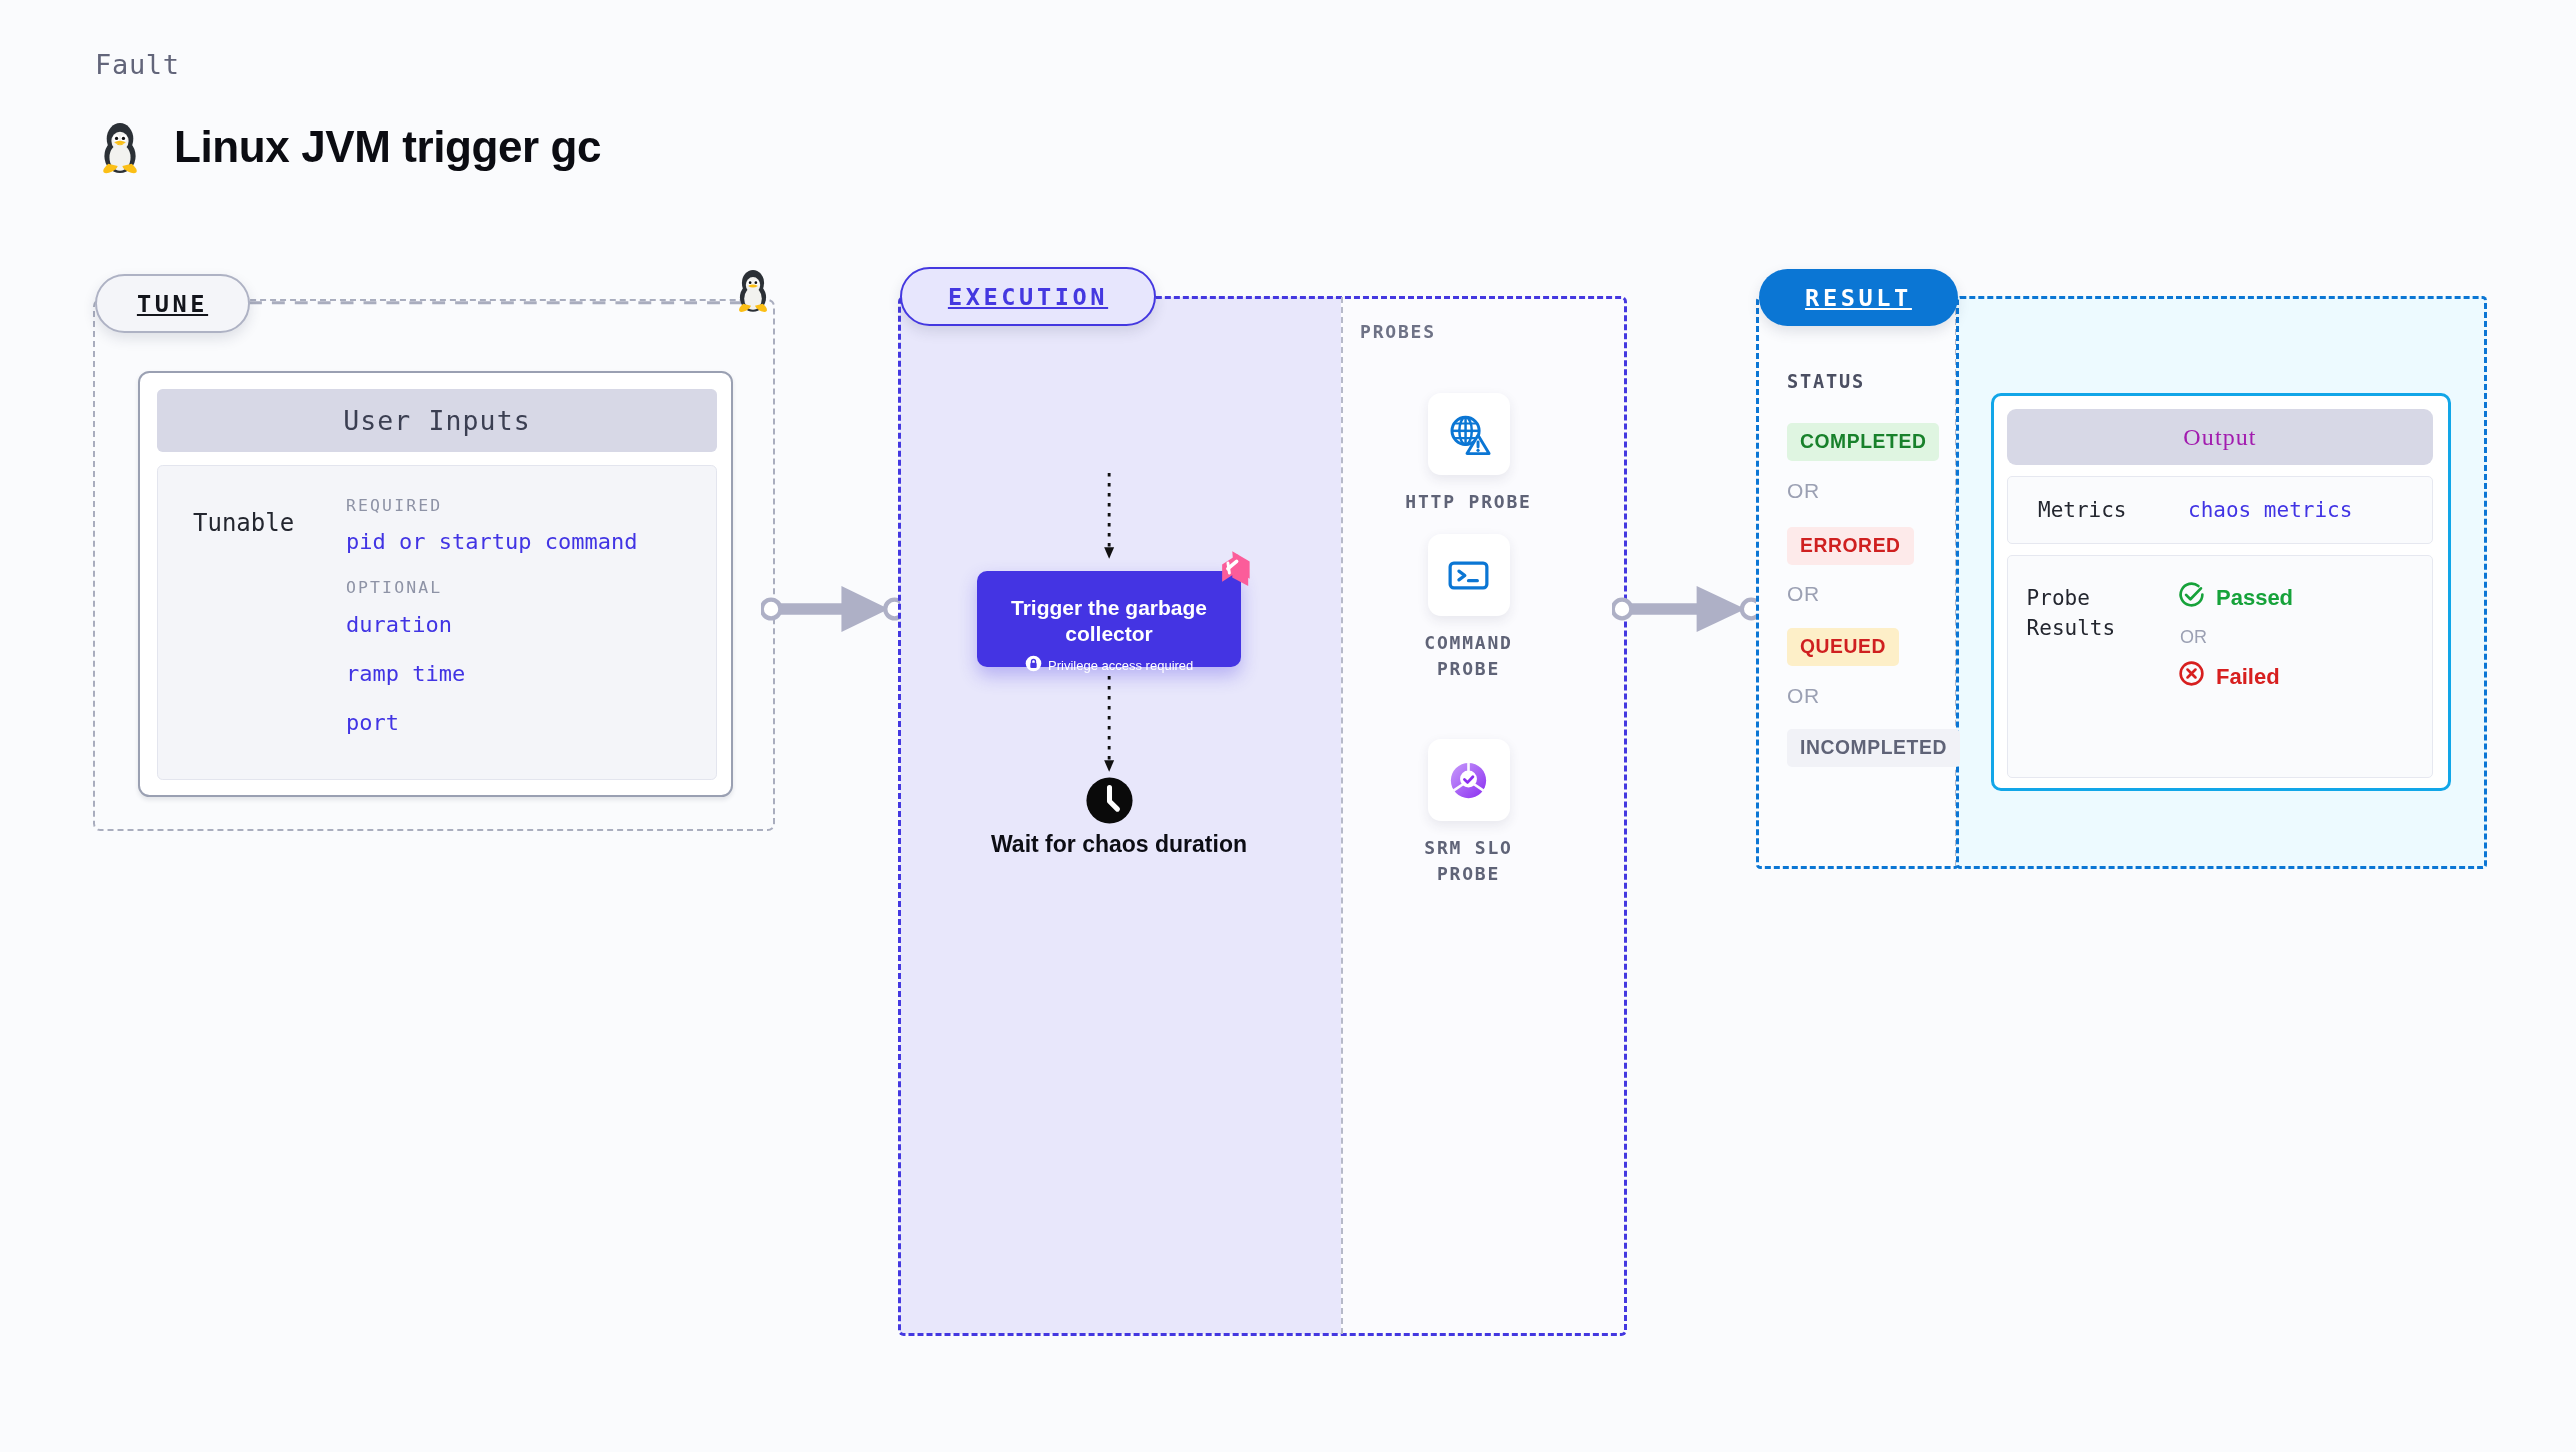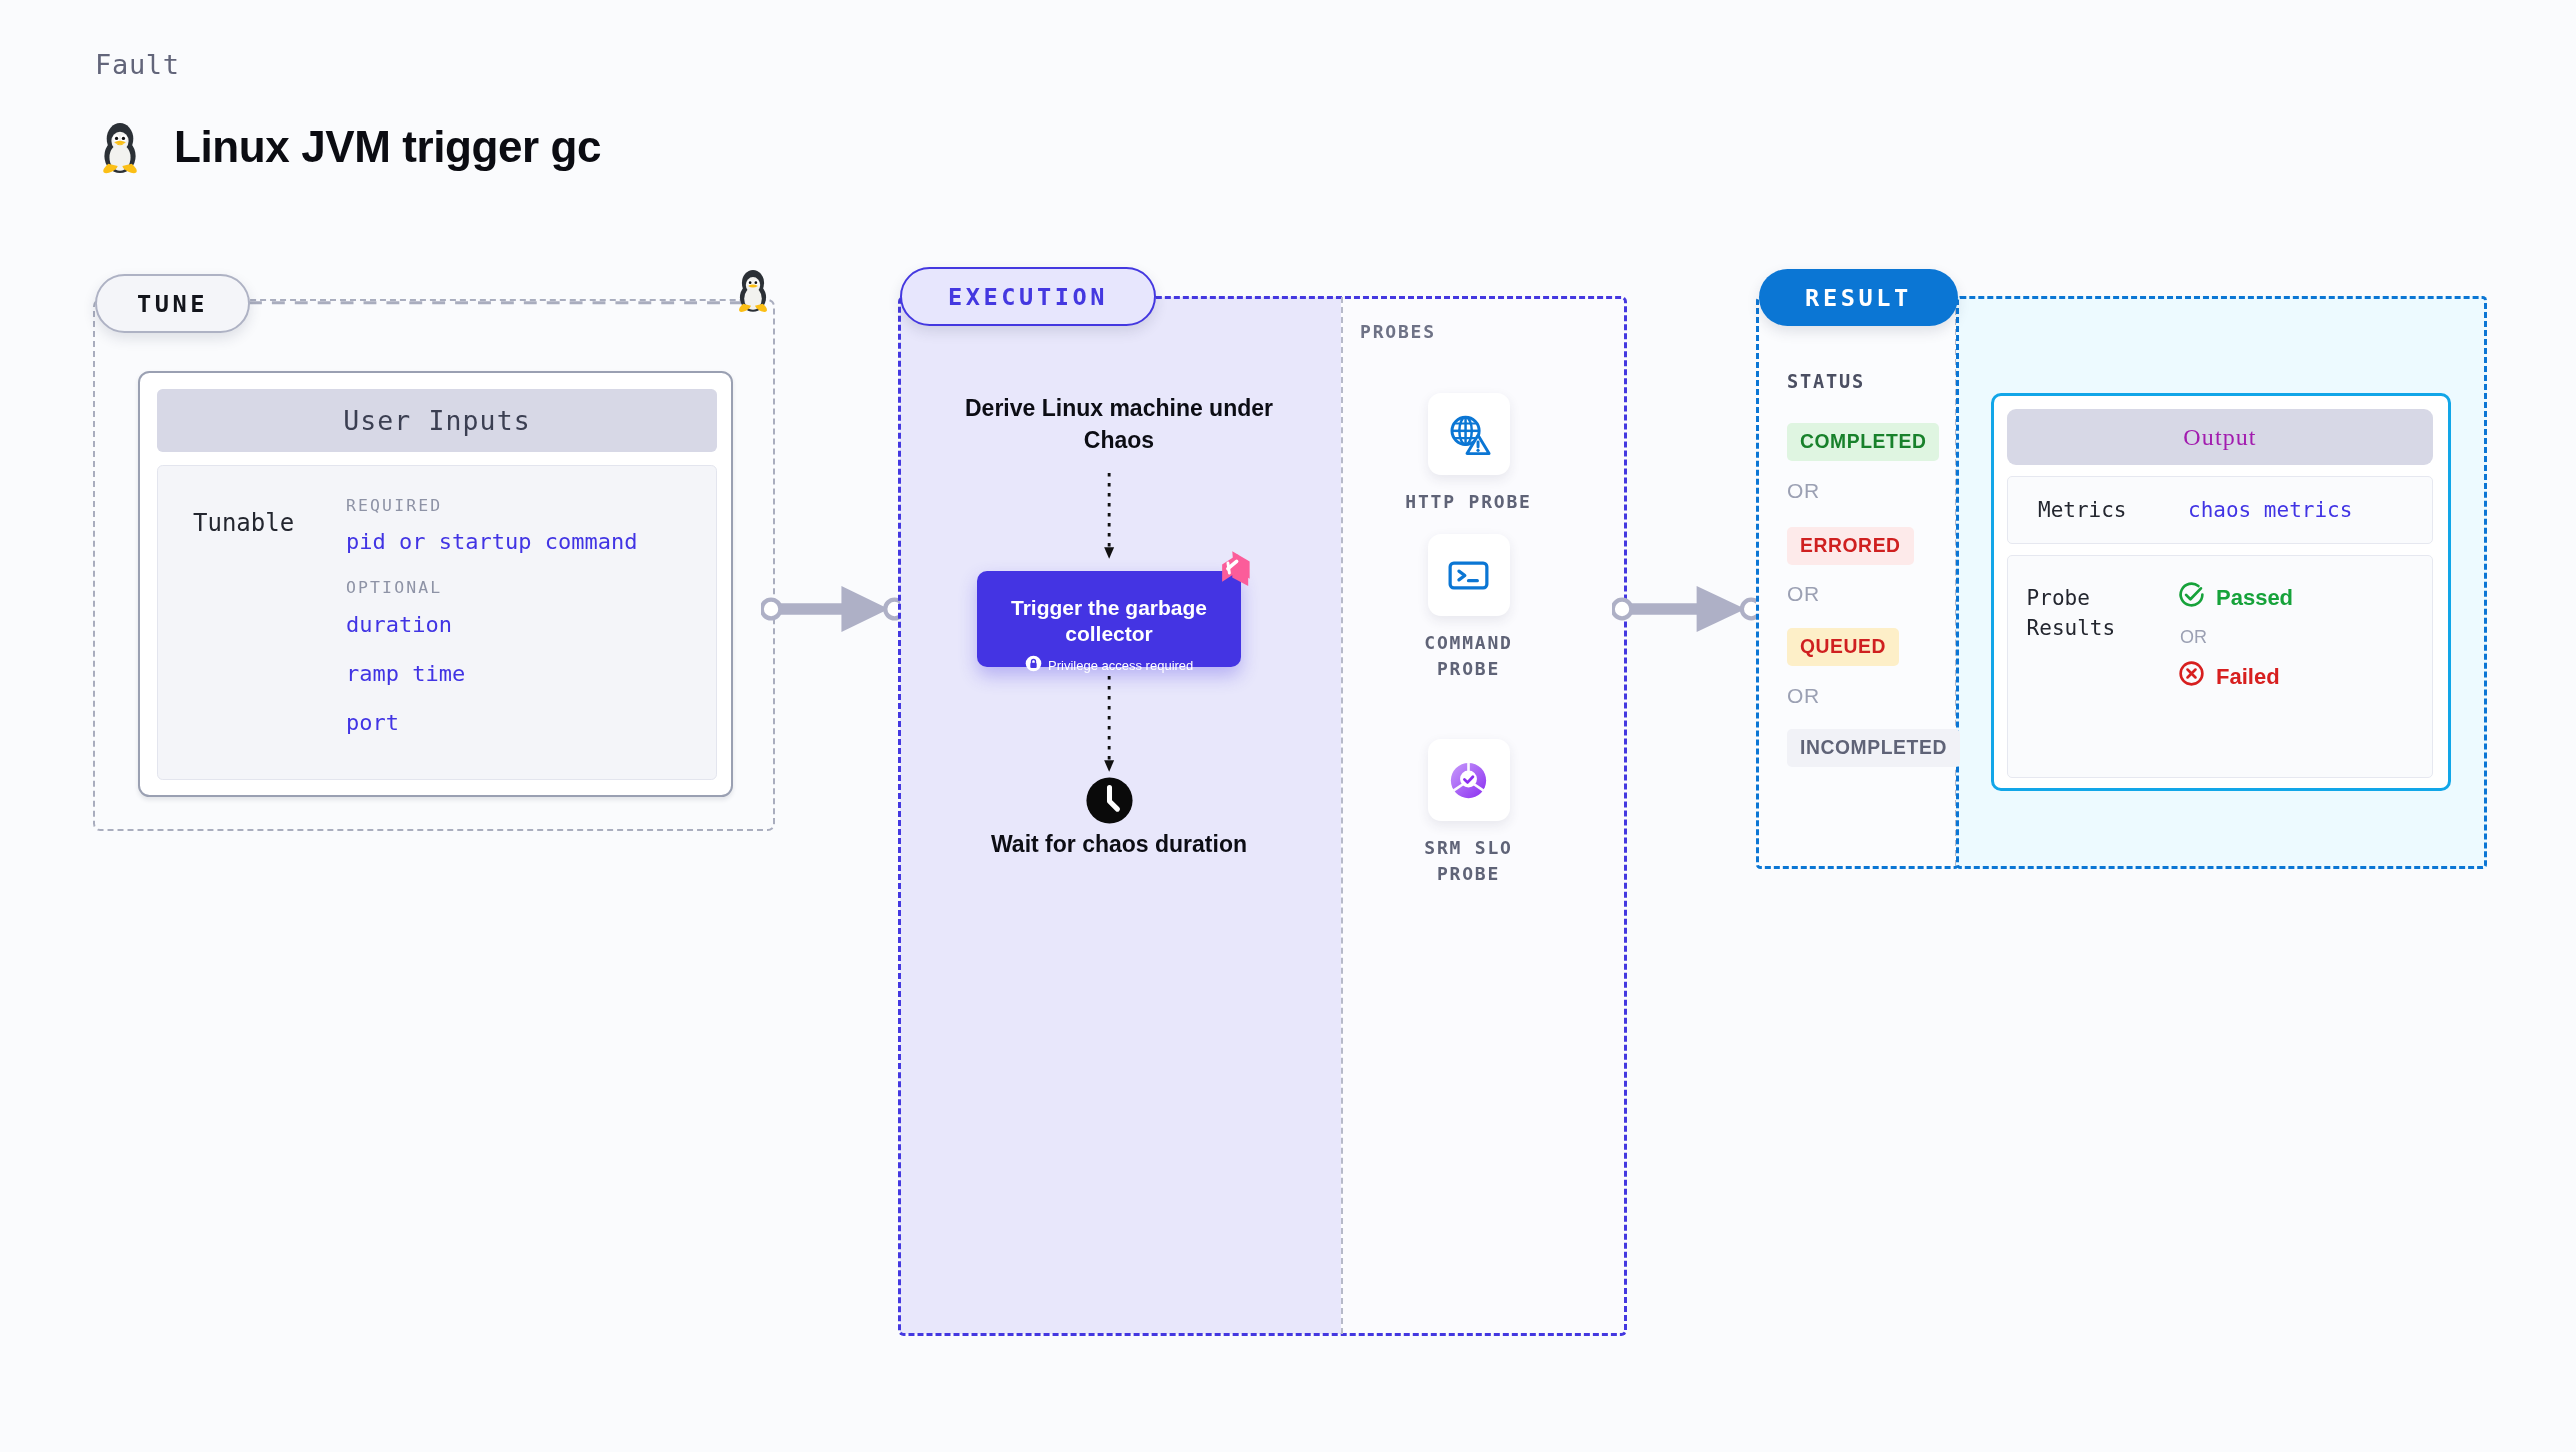--- a/index.html
+++ b/index.html
@@ -33,20 +33,21 @@
     border:2.9px dashed #a9adbe;border-radius:7.2px;background:transparent;
     box-sizing:border-box;
   }
   .pill{
     position:absolute;display:flex;align-items:center;justify-content:center;
     border-radius:716px;box-sizing:border-box;
     font-family:"DejaVu Sans Mono","Liberation Mono",monospace;
     font-weight:bold;letter-spacing:3.6px;
     box-shadow:0 5.7px 13px rgba(40,44,80,.13);
     z-index:6;
+    text-decoration:underline;
   }
   .pill-tune{
     left:95px;top:274px;width:155px;height:59px;
     background:#f4f5f9;border:2.9px solid #aeb2c4;color:#13151c;font-size:23.6px;
   }
   .pill-exec{
     left:900px;top:267px;width:256px;height:59px;
     background:#e7e6fd;border:2.9px solid #4438e0;color:#4438e0;font-size:23.6px;
   }
   .pill-result{
@@ -276,21 +277,20 @@
     <circle cx="14" cy="50" r="13" fill="#ffffff" stroke="#aeb0c6" stroke-width="6"></circle>
     <circle cx="186" cy="50" r="13" fill="#ffffff" stroke="#aeb0c6" stroke-width="6"></circle>
   </svg>
 
   <div class="exec-fill"></div>
   <div class="probes-fill"></div>
   <div class="exec-box"></div>
   <div class="probes-divider"></div>
   <div class="pill pill-exec">EXECUTION</div>
 
-  <div class="exec-step-title">Derive Linux machine under Chaos</div>
 
   <svg class="conn" style="left:1102px;top:473px;" width="14.3" height="90" viewBox="0 0 20 126">
     <line x1="10" y1="0" x2="10" y2="104" stroke="#111" stroke-width="4" stroke-dasharray="5 9"></line>
     <path d="M3 104 L17 104 L10 120 Z" fill="#111"></path>
   </svg>
 
   <div class="trigger-card">
     <div class="trigger-title">Trigger the garbage collector</div>
     <div class="trigger-sub">
       <span>

